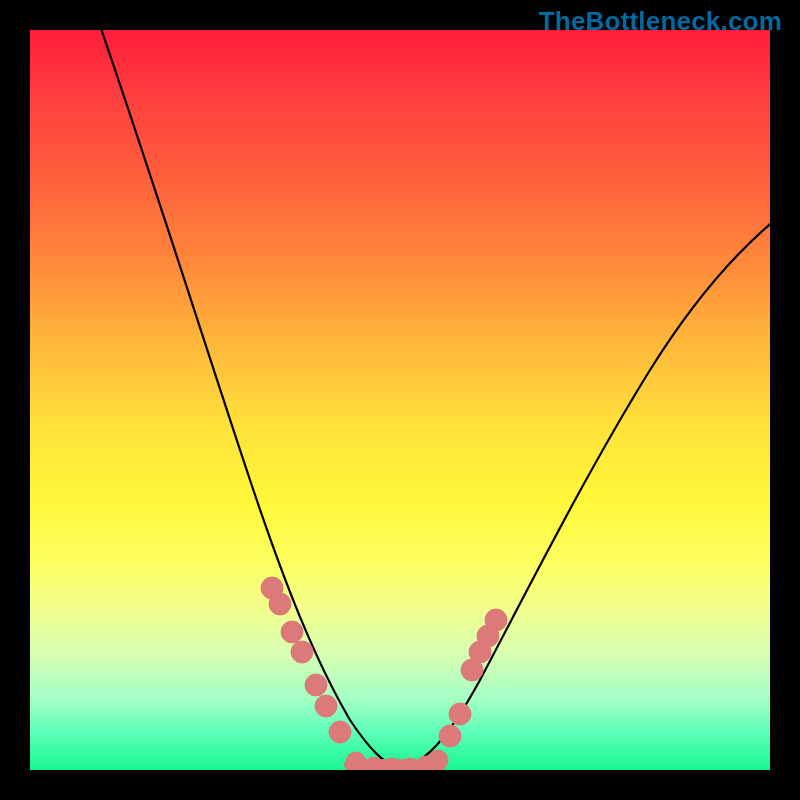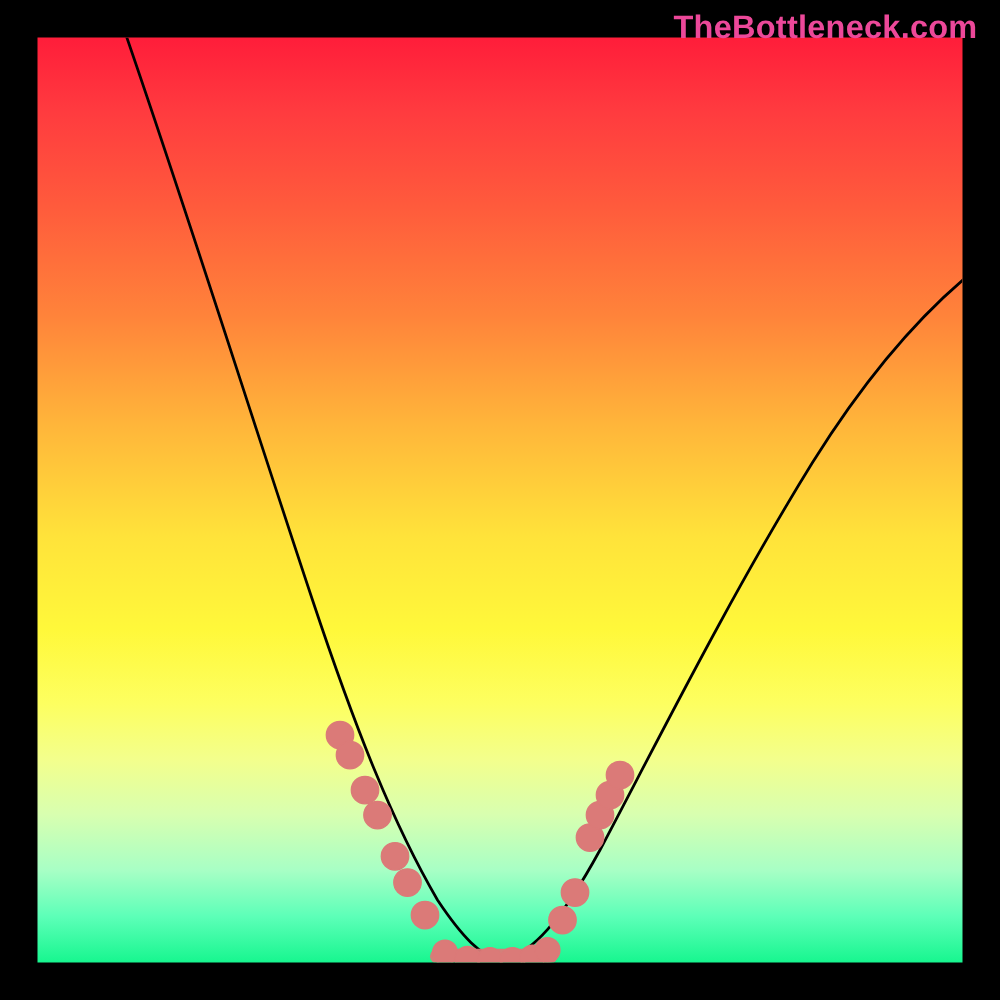--- a/index.html
+++ b/index.html
@@ -13,21 +13,21 @@
   .frame {
     position: relative;
     width: 800px;
     height: 800px;
     background: #000;
   }
   .watermark {
     position: absolute;
     top: 6px;
     right: 18px;
-    color: #ec4899;
+    color: #0369a1;
     font-size: 26px;
     font-weight: 700;
     letter-spacing: 0.2px;
     z-index: 20;
     user-select: none;
   }
   .plot-area {
     position: absolute;
     left: 30px;
     top: 30px;

